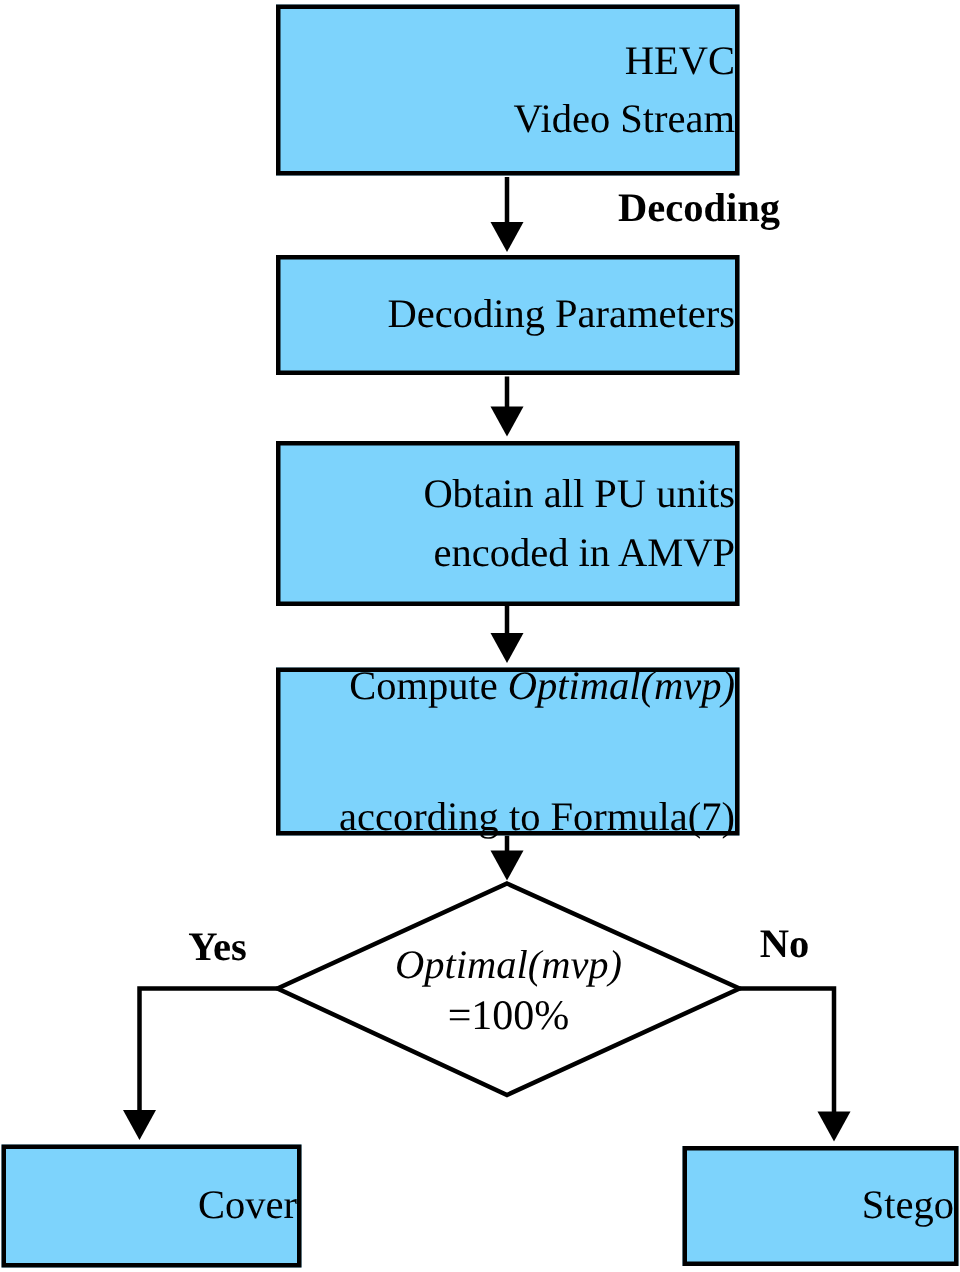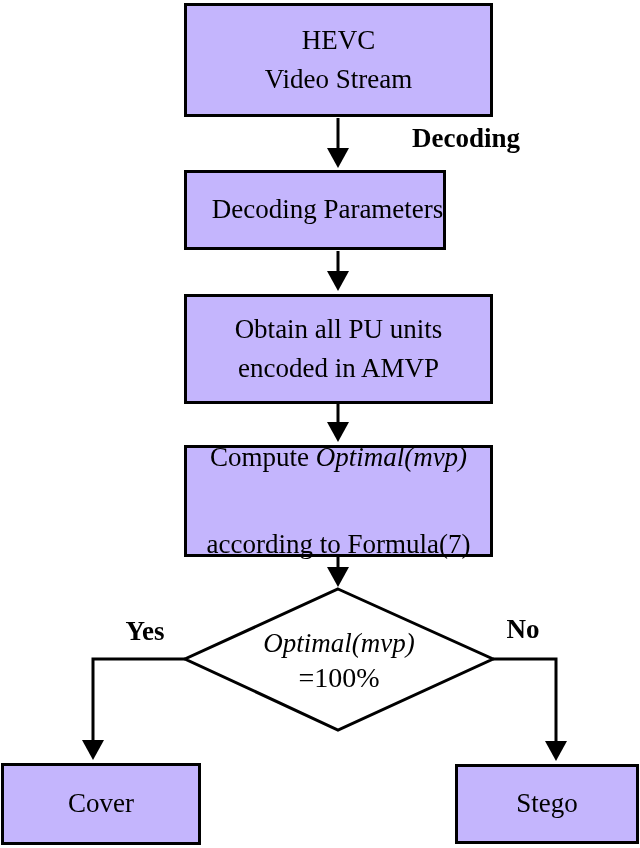--- a/index.html
+++ b/index.html
@@ -14,33 +14,33 @@
   }
   svg.connectors {
     position: absolute;
     left: 0; top: 0;
     width: 640px; height: 848px;
   }
   .box {
     position: absolute;
     box-sizing: border-box;
     border: 3px solid #000000;
-    background: #c4b5fd;
+    background: #7dd3fc;
     display: flex;
     flex-direction: column;
-    align-items: center;
+    align-items: flex-end;
     justify-content: center;
     text-align: center;
     font-size: 27px;
     line-height: 1.45;
   }
   .box .line { display: block; white-space: nowrap; }
   .it { font-style: italic; }
   #box-hevc    { left: 184px; top: 3px;   width: 309px; height: 114px; }
-  #box-params  { left: 184px; top: 170px; width: 262px; height: 80px; padding-left: 25px;  }
+  #box-params  { left: 184px; top: 170px; width: 309px; height: 80px; padding-left: 25px;  }
   #box-pu      { left: 184px; top: 294px; width: 309px; height: 110px; }
   #box-compute { left: 184px; top: 445px; width: 309px; height: 112px; gap: 48px; }
   #box-cover   { left: 1px;   top: 763px; width: 200px; height: 82px;  }
   #box-stego   { left: 455px; top: 764px; width: 184px; height: 80px;  }
   .edge-label {
     position: absolute;
     font-weight: bold;
     font-size: 27px;
     line-height: 1.1;
     white-space: nowrap;

